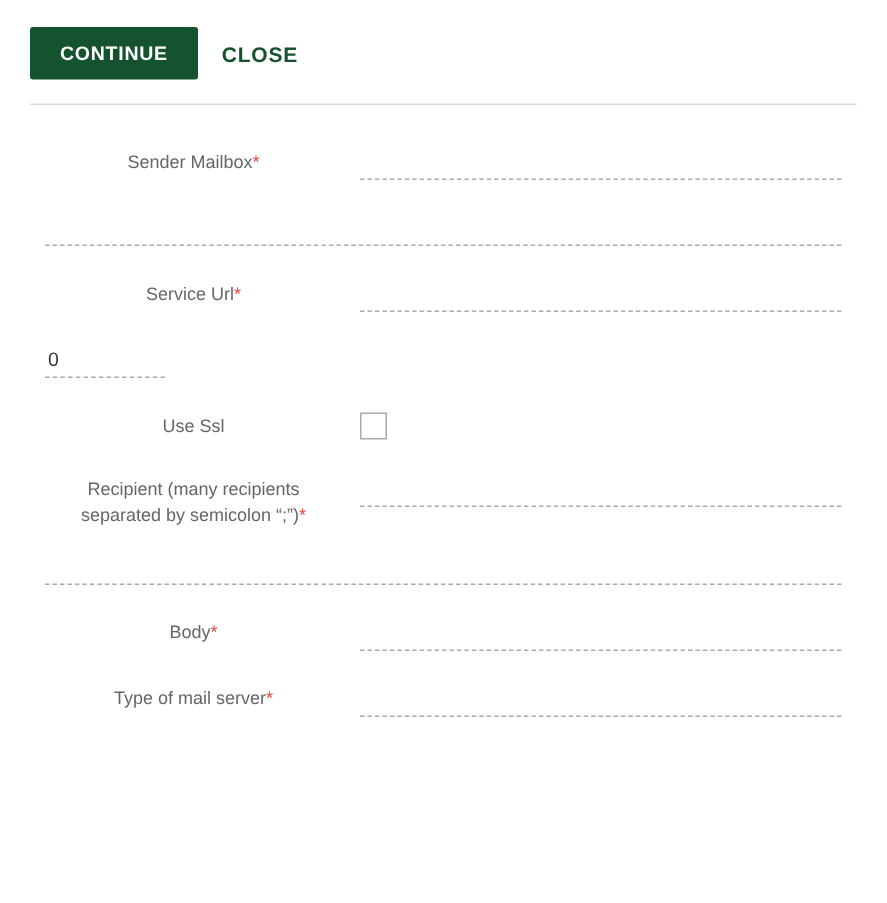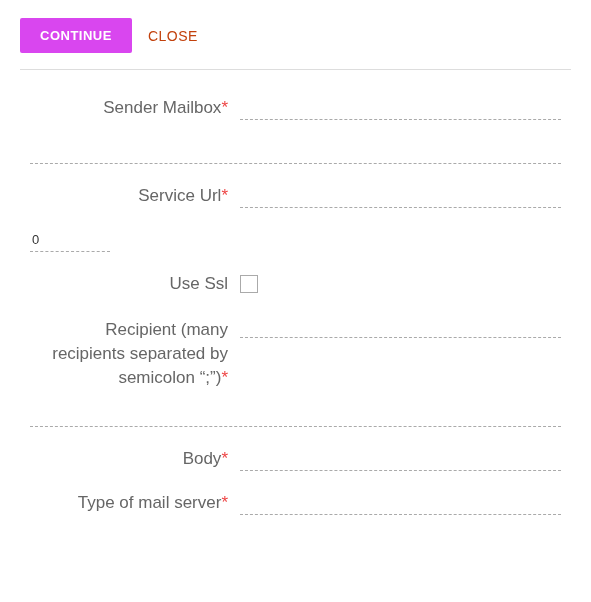--- a/index.html
+++ b/index.html
@@ -28,37 +28,37 @@
     }
 
     .toolbar {
       display: flex;
       align-items: center;
       gap: 16px;
       margin-bottom: 16px;
     }
 
     .btn-continue {
-      background-color: #d946ef;
+      background-color: #14532d;
       color: #fff;
       border: none;
       padding: 10px 20px;
       font-size: 13px;
       font-weight: bold;
       cursor: pointer;
       letter-spacing: 0.5px;
       border-radius: 2px;
     }
 
     .btn-close {
       background: transparent;
       border: none;
-      color: #c2410c;
+      color: #14532d;
       font-size: 14px;
-      font-weight: normal;
+      font-weight: bold;
       cursor: pointer;
       letter-spacing: 0.5px;
     }
 
     .divider {
       border: none;
       border-top: 1px solid #ddd;
       margin-bottom: 20px;
     }
 
@@ -74,23 +74,23 @@
     }
 
     .form-row.multiline {
       align-items: flex-start;
       padding-top: 4px;
     }
 
     .form-label {
       width: 210px;
       min-width: 210px;
-      text-align: right;
+      text-align: center;
       padding-right: 12px;
-      font-size: 17px;
+      font-size: 12px;
       color: #666;
       line-height: 1.4;
     }
 
     .required-star {
       color: #e44;
     }
 
     .form-input {
       flex: 1;

